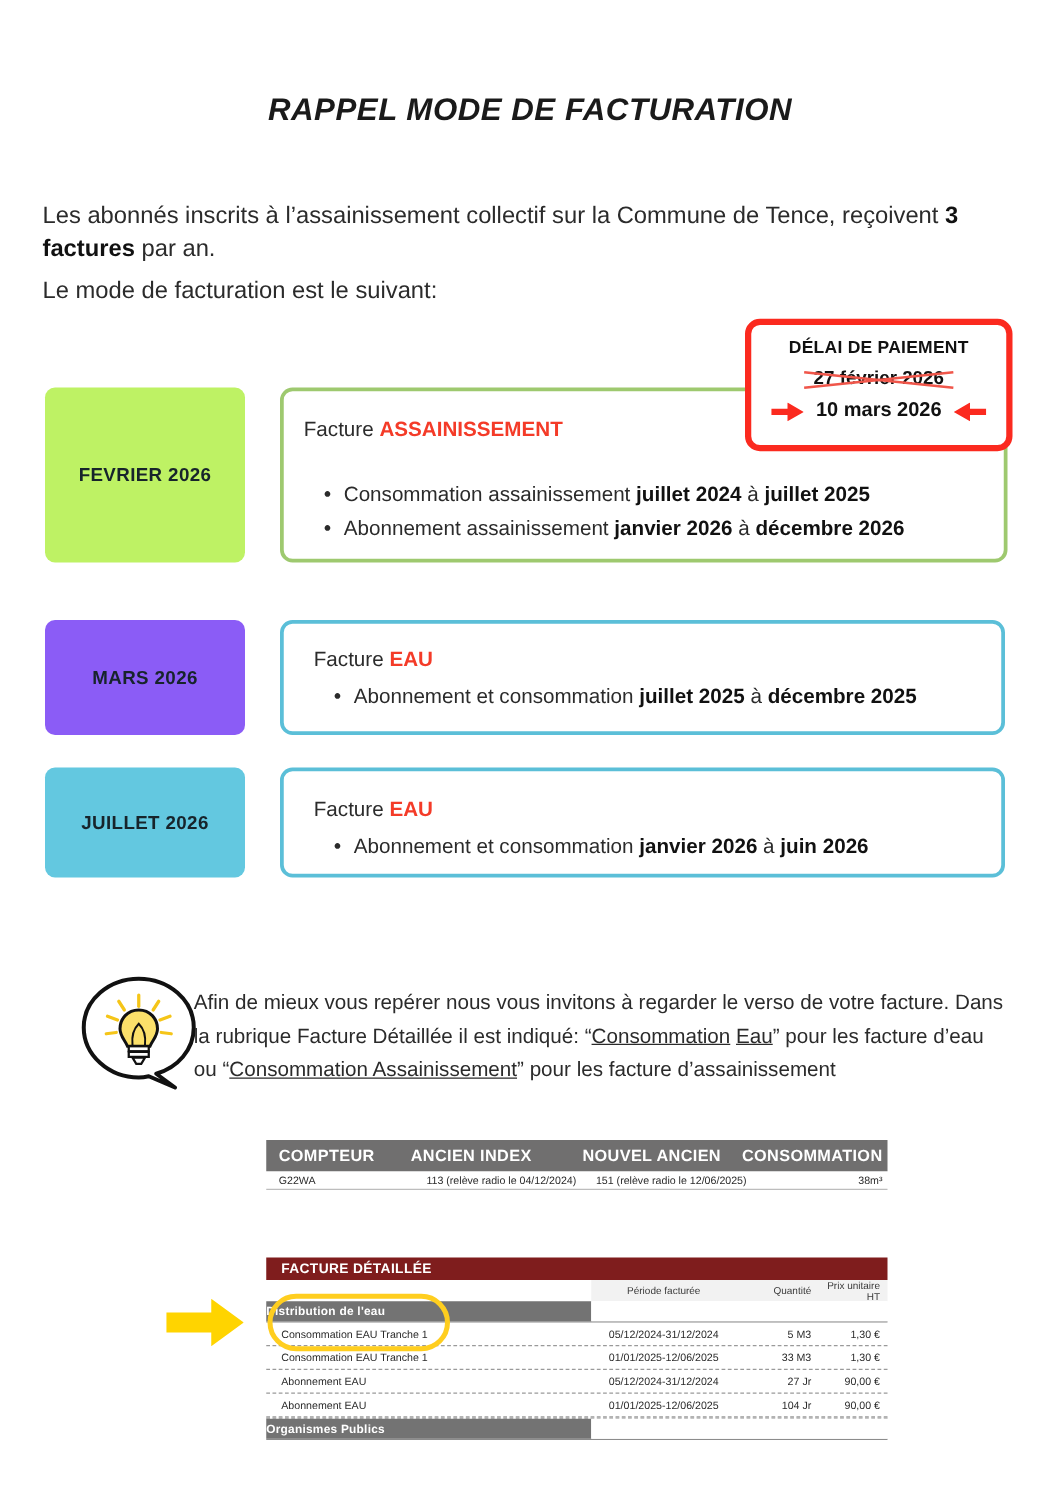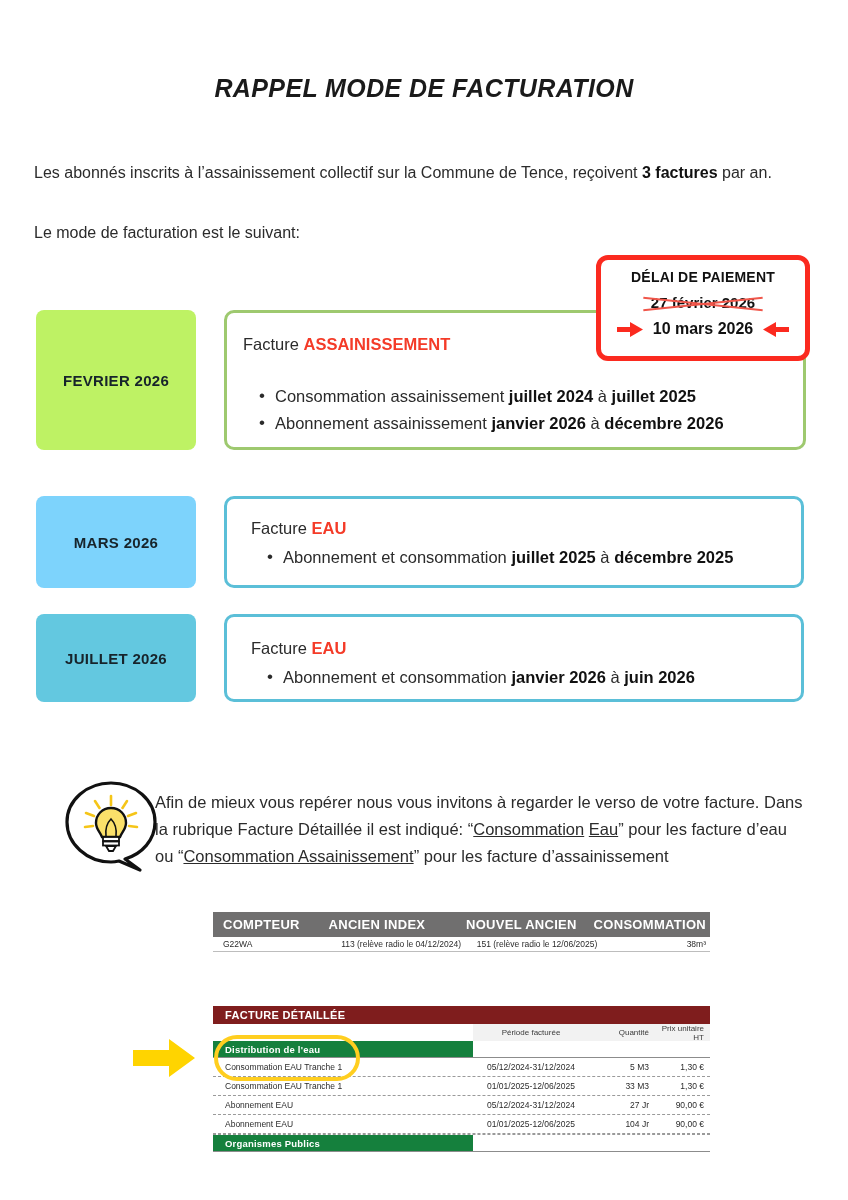--- a/index.html
+++ b/index.html
@@ -18,21 +18,21 @@
     position:absolute; left:0; top:74px; width:848px;
     text-align:center;
     font-size:25px; font-weight:bold; font-style:italic;
     letter-spacing:0.4px;
     color:#1a1a1a;
   }
 
   
   .intro {
     position:absolute; left:34px; width:740px;
-    font-size:16px; line-height:27px; color:#2b2b2b;
+    font-size:19px; line-height:27px; color:#2b2b2b;
   }
   .intro-1 { top:159px; }
   .intro-2 { top:219px; }
   .intro b { font-weight:bold; color:#111; }
   .month-chip {
     position:absolute;
     border-radius:8px;
     display:flex; align-items:center; justify-content:center;
     font-size:15px; font-weight:bold; color:#17242b;
     letter-spacing:0.3px;
@@ -138,23 +138,23 @@
   }
   .inv-colhead .p { width:116px; text-align:center; }
   .inv-colhead .q { width:60px; text-align:right; }
   .inv-colhead .u { flex:1; text-align:right; padding-right:6px; }
 
   .inv-section {
     display:flex; align-items:stretch; height:17px;
     border-bottom:1px solid #8c8c8c;
   }
   .inv-section .lbl {
-    width:260px; background:#15803d; color:#fff;
+    width:260px; background:#737373; color:#fff;
     font-size:9.5px; font-weight:bold; letter-spacing:0.2px;
-    padding-left:12px; display:flex; align-items:center;
+    display:flex; align-items:center;
   }
   .inv-section .rest { flex:1; background:#fff; }
 
   .inv-row {
     display:flex; align-items:center; height:19px;
     font-size:8.5px; color:#2b2b2b;
     border-bottom:1px dashed #9a9a9a;
   }
   .inv-row:last-child { border-bottom:none; }
   .inv-row .d { width:260px; padding-left:12px; }
@@ -213,21 +213,21 @@
     <svg class="arr" viewBox="0 0 26 15">
       <polygon points="0,5 13,5 13,0 26,7.5 13,15 13,10 0,10" fill="#fb2a1f"></polygon>
     </svg>
     <span class="deadline-new">10 mars 2026</span>
     <svg class="arr" viewBox="0 0 26 15">
       <polygon points="26,5 13,5 13,0 0,7.5 13,15 13,10 26,10" fill="#fb2a1f"></polygon>
     </svg>
   </div>
 </div>
 
-<div class="month-chip" style="left:36px; top:496px; width:160px; height:92px; background:#7dd3fc;">
+<div class="month-chip" style="left:36px; top:496px; width:160px; height:92px; background:#8b5cf6;">
   <span>MARS 2026</span>
 </div>
 <div class="detail-card blue" style="left:224px; top:496px; width:580px; height:92px;">
   <div class="card-head" style="position:absolute; left:24px; top:20px;">
     <span>Facture </span><span class="accent">EAU</span>
   </div>
   <ul class="bullets" style="position:absolute; left:34px; top:45px; right:10px;">
     <li>
       <span>Abonnement et consommation </span><b>juillet 2025</b><span> à </span><b>décembre 2025</b>
     </li>

